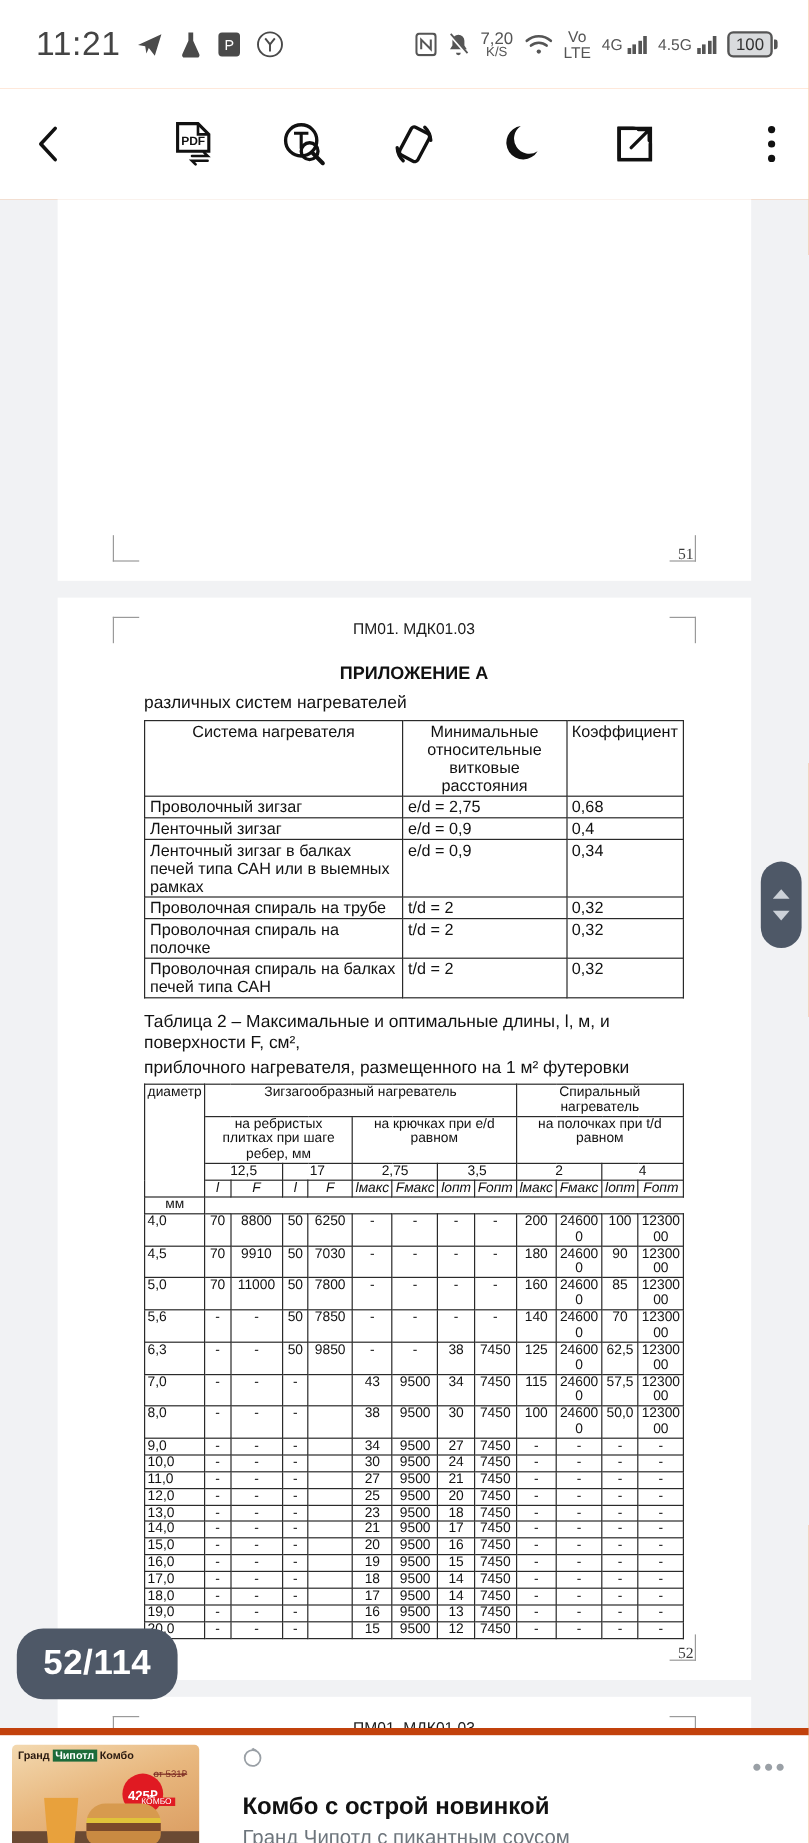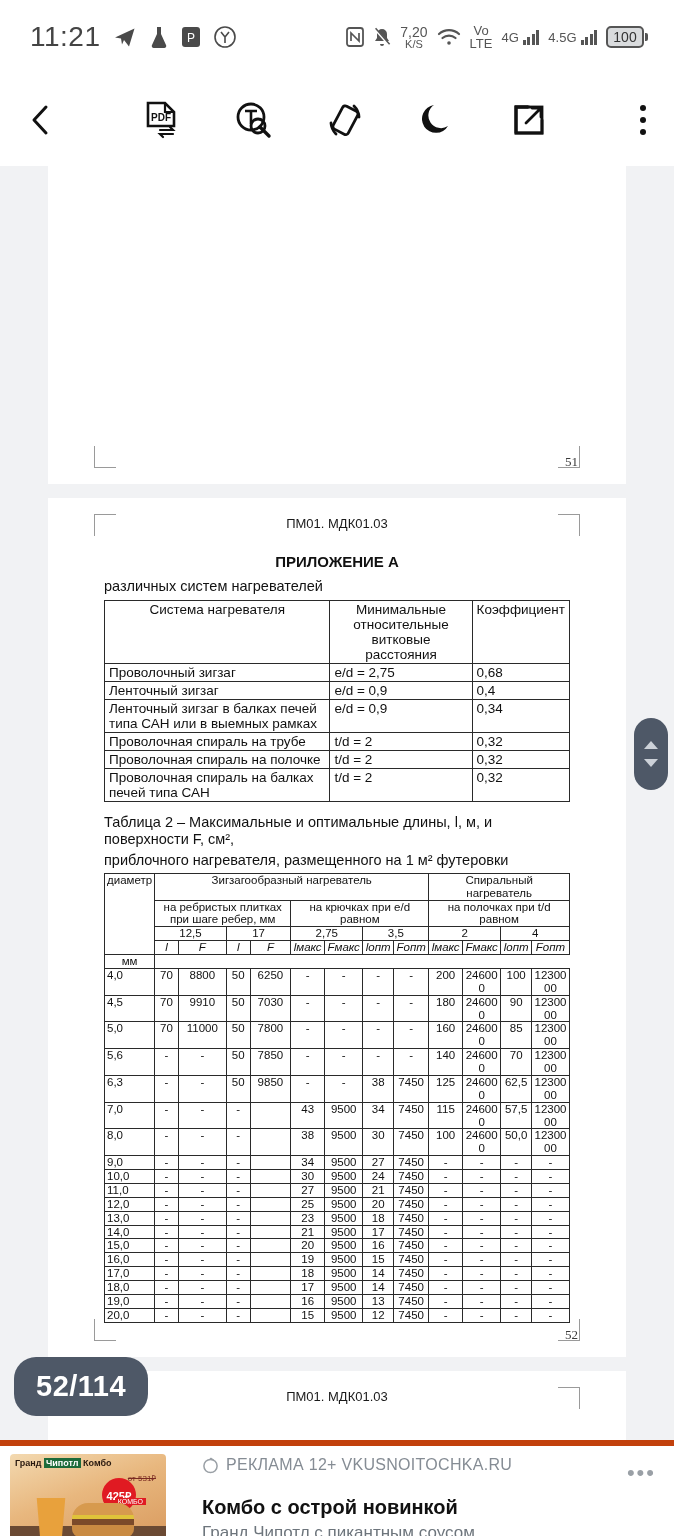--- a/index.html
+++ b/index.html
@@ -46,21 +46,21 @@
   .tb-back { width: 60px; display: flex; align-items: center; }
   .tb-actions { flex: 1; display: flex; align-items: center; justify-content: center; gap: 50px; }
   .tb-more { width: 44px; display: flex; justify-content: flex-end; }
 
   
   .doc {
     position: absolute; top: 166px; left: 0; right: 0; bottom: 96px;
     background: #f1f2f4; overflow: hidden;
   }
   .page {
-    background: #ffffff; margin: 0 auto; width: 578px; position: relative;
+    background: #ffffff; margin: 0 auto; width: 578px; position: relative; padding-left: 16px;
   }
   .page + .page { margin-top: 14px; }
   .pg-num {
     position: absolute; right: 48px; bottom: 14px;
     font-size: 13px; color: #3a3a3a; font-family: "Liberation Serif", serif;
   }
   .crop { position: absolute; width: 22px; height: 22px; }
   .crop.tl { top: 16px; left: 46px; border-left: 1px solid #9a9a9a; border-top: 1px solid #9a9a9a; }
   .crop.tr { top: 16px; right: 46px; border-right: 1px solid #9a9a9a; border-top: 1px solid #9a9a9a; }
   .crop.bl { bottom: 16px; left: 46px; border-left: 1px solid #9a9a9a; border-bottom: 1px solid #9a9a9a; }
@@ -687,21 +687,20 @@
       <div class="combo">КОМБО</div>
       <div class="fries"></div>
       <div class="burger"></div>
     </div>
     <div class="ad-body">
       <div class="ad-meta">
         <svg width="17" height="17" viewBox="0 0 17 17">
             <circle cx="8.5" cy="9" r="6.6" fill="none" stroke="#9aa0a6" stroke-width="1.5"></circle>
             <path d="M8.5 2.4V1M8.5 1l3 2" stroke="#9aa0a6" stroke-width="1.4" fill="none"></path>
           </svg>
-        <span>РЕКЛАМА 12+ VKUSNOITOCHKA.RU</span>
       </div>
       <div class="ad-title">Комбо с острой новинкой</div>
       <div class="ad-sub">Гранд Чипотл с пикантным соусом</div>
     </div>
     <div class="ad-dots">•••</div>
   </div>
 
 </div>
 
 </body></html>

